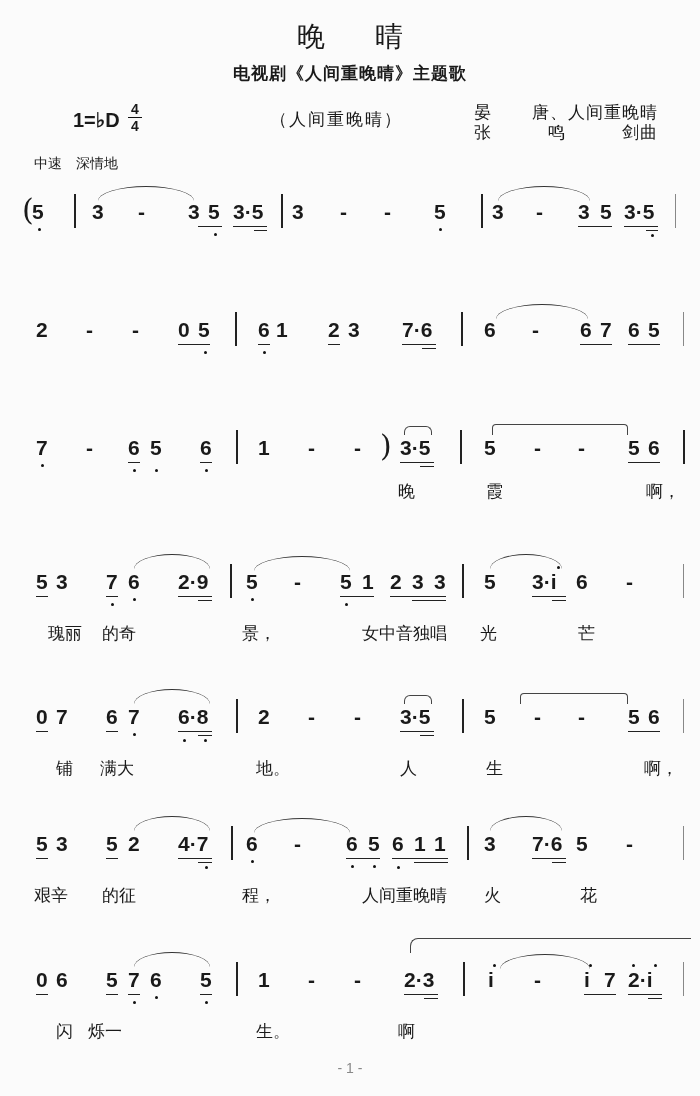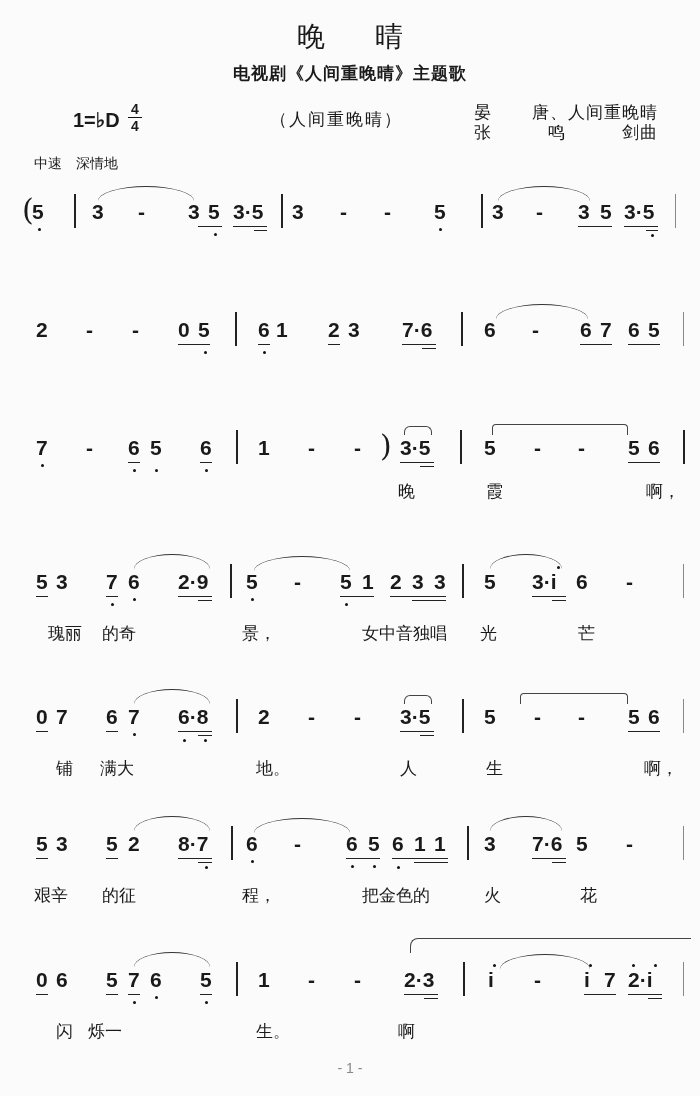--- a/index.html
+++ b/index.html
@@ -245,21 +245,21 @@
 </div>
 
 <div class="row" style="top:832px">
   <span class="n" style="left:36px">5</span>
   <span class="ul1" style="left:36px;width:12px;top:26px"></span>
   <span class="n" style="left:56px">3</span>
   <span class="slur" style="left:134px;width:76px;top:-16px"></span>
   <span class="n" style="left:106px">5</span>
   <span class="ul1" style="left:106px;width:12px;top:26px"></span>
   <span class="n" style="left:128px">2</span>
-  <span class="n" style="left:178px">8·7</span>
+  <span class="n" style="left:178px">4·7</span>
   <span class="ul1" style="left:178px;width:34px;top:26px"></span>
     <span class="ul1" style="left:198px;width:14px;top:30px"></span>
     <span class="dot" style="left:205px;top:34px"></span>
   <span class="barline" style="left:231px"></span>
   <span class="slur" style="left:254px;width:96px;top:-14px"></span>
   <span class="n" style="left:246px">6</span>
     <span class="dot" style="left:251px;top:28px"></span>
   <span class="n" style="left:294px">-</span>
   <span class="n" style="left:346px">6</span>
   <span class="n" style="left:368px">5</span>
@@ -277,21 +277,21 @@
   <span class="n" style="left:484px">3</span>
   <span class="n" style="left:532px">7·6</span>
   <span class="ul1" style="left:532px;width:34px;top:26px"></span>
     <span class="ul1" style="left:552px;width:14px;top:30px"></span>
   <span class="n" style="left:576px">5</span>
   <span class="n" style="left:626px">-</span>
   <span class="barline thin" style="left:683px"></span>
   <span class="lyr" style="left:34px">艰辛</span>
   <span class="lyr" style="left:102px">的征</span>
   <span class="lyr" style="left:242px">程，</span>
-  <span class="lyr" style="left:362px">把金色的</span>
+  <span class="lyr" style="left:362px">人间重晚晴</span>
   <span class="lyr" style="left:484px">火</span>
   <span class="lyr" style="left:580px">花</span>
 </div>
 
 <div class="row" style="top:968px">
   <span class="n" style="left:36px">0</span>
   <span class="ul1" style="left:36px;width:12px;top:26px"></span>
   <span class="n" style="left:56px">6</span>
   <span class="slur" style="left:134px;width:76px;top:-16px"></span>
   <span class="n" style="left:106px">5</span>

